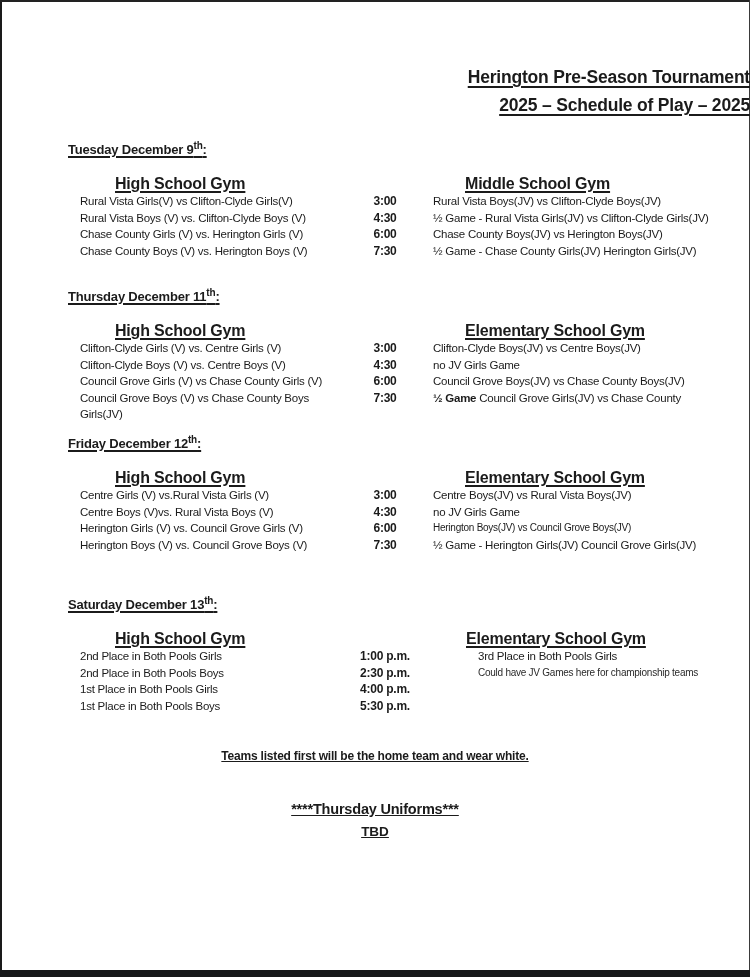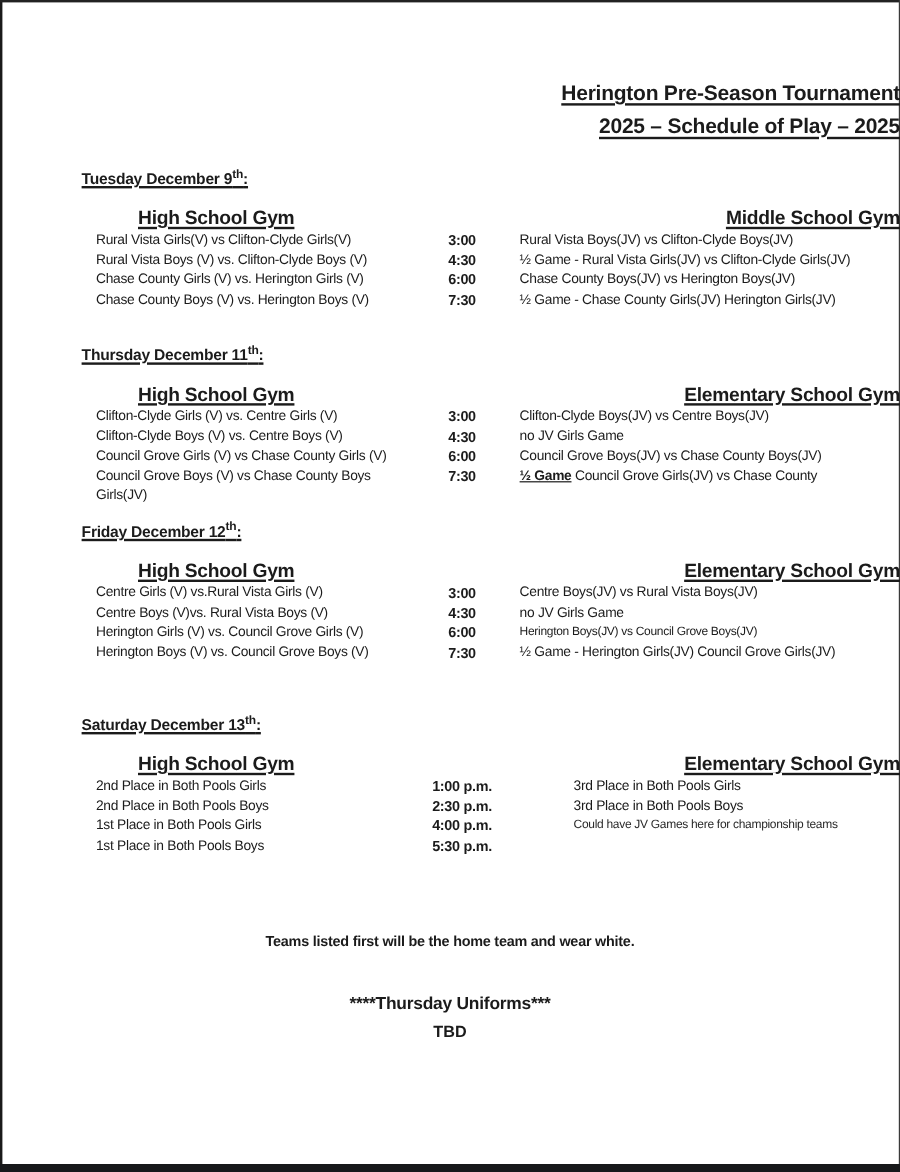--- a/index.html
+++ b/index.html
@@ -33,35 +33,35 @@
   .col-left  { width:269px; }
   .col-time  { width:84px;text-align:center; }
   .col-right { width:329px; }
 
   .gym {
     font-size:16px; font-weight:bold; line-height:17px; margin-bottom:1px;
     letter-spacing:-0.2px; white-space:nowrap;
   }
   .gym-inner { text-decoration:underline; text-underline-offset:2px; text-decoration-thickness:1.5px; }
   .col-left  .gym { margin-left:47px; }
-  .col-right .gym { margin-left:44px;text-align:right; }
+  .col-right .gym { margin-left:44px; }
   .gym-spacer { height:18px; }
 
   .row {
     font-size:11.5px; line-height:16.5px; letter-spacing:-0.25px; white-space:nowrap;padding-left:12px;
   }
-  .row b { font-weight:bold;text-decoration:underline; }
+  .row b { font-weight:bold; }
   .time { font-weight:bold; font-size:12px; }
   .row.sm { font-size:10px; }
   .row.xs { font-size:10px; color:#2a2a2a; }
 
   .sat .col-right { padding-left:45px; box-sizing:border-box; }
   .sat .col-right .gym { margin-left:0; }
 
-  .footer { position:absolute; top:776px; left:0; width:100%; text-align:center; }
+  .footer { position:absolute; top:748px; left:0; width:100%; text-align:center;text-decoration:underline; }
   .note-line { font-size:12px; font-weight:bold; line-height:16px; letter-spacing:-0.2px; }
   .uniforms-line { font-size:14.5px; font-weight:bold; line-height:16px; margin-top:37px; letter-spacing:-0.2px; }
   .tbd-line { font-size:13.5px; font-weight:bold; line-height:16px; margin-top:7px; }
 </style>
 </head>
 <body>
 
 <div class="page">
   <div class="edge-left"></div>
   <div class="edge-top"></div>
@@ -168,21 +168,20 @@
       <div class="col-time">
         <div class="gym-spacer"></div>
         <div class="row time">1:00 p.m.</div>
         <div class="row time">2:30 p.m.</div>
         <div class="row time">4:00 p.m.</div>
         <div class="row time">5:30 p.m.</div>
       </div>
       <div class="col-right">
         <div class="gym"><span class="gym-inner">Elementary School Gym</span></div>
         <div class="row">3rd Place in Both Pools Girls</div>
-        <div class="row">3rd Place in Both Pools Boys</div>
         <div class="row xs">Could have JV Games here for championship teams</div>
         <div class="row"></div>
       </div>
     </div>
   </div>
 
   <div class="footer">
     <div class="note-line">Teams listed first will be the home team and wear white.</div>
     <div class="uniforms-line">****Thursday Uniforms***</div>
     <div class="tbd-line">TBD</div>

